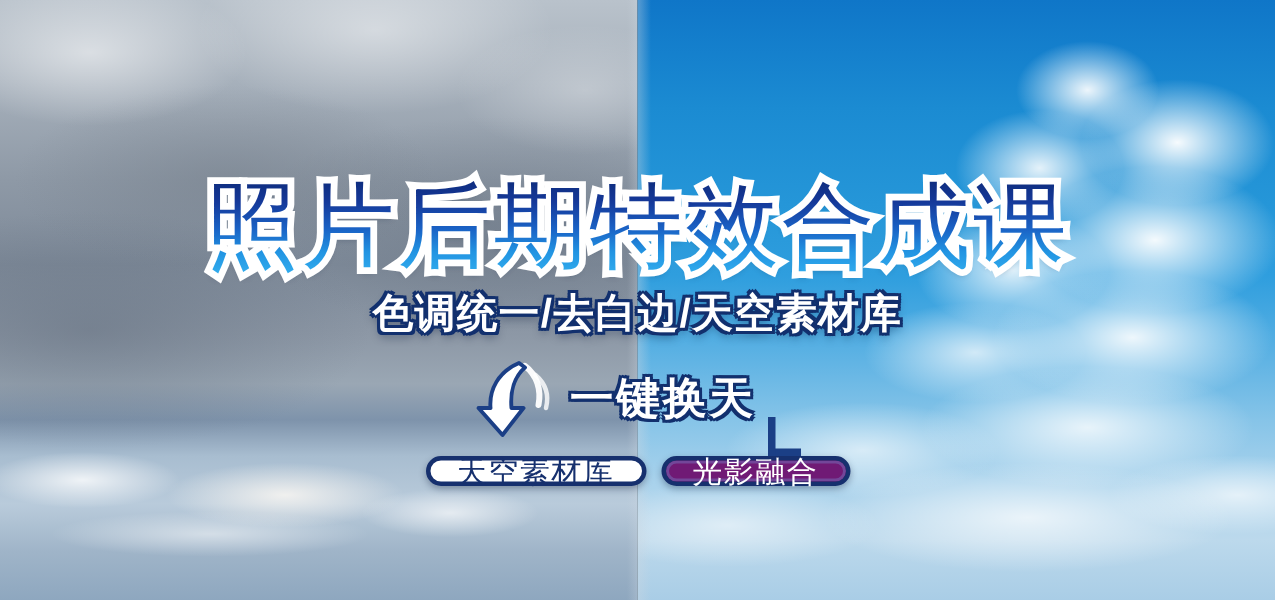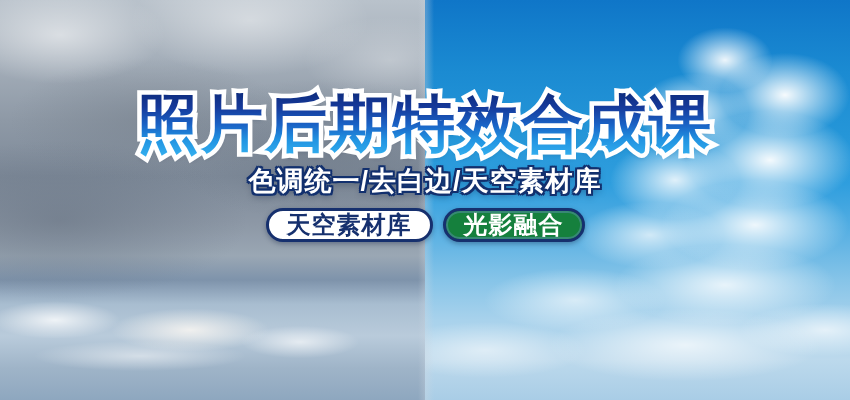--- a/index.html
+++ b/index.html
@@ -65,23 +65,23 @@
   }
 
   
   .content{
     position:absolute;inset:0;
     display:flex;flex-direction:column;align-items:center;
   }
 
   
   .title{
-    margin-top:88px;
+    margin-top:116px;
     font-size:62px;line-height:72px;
-    font-weight:bold;
+    font-weight:normal;
     letter-spacing:2px;
     white-space:nowrap;
     position:relative;
   }
   .title .fill{
     background:linear-gradient(180deg,#0d2a78 0%,#15399a 26%,#1a63c6 52%,#2294e2 74%,#35b2f0 100%);
     -webkit-background-clip:text;background-clip:text;
     color:transparent;-webkit-text-fill-color:transparent;
     position:relative;z-index:2;
   }
@@ -126,32 +126,32 @@
     width:22px;height:26px;align-self:flex-end;margin-bottom:-10px;margin-left:2px;
     border-left:5px solid #1b3f86;border-bottom:5px solid #1b3f86;
   }
 
   
   .pills{
     margin-top:10px;
     display:flex;align-items:center;gap:10px;
   }
   .pill{
-    height:34px;border-radius:18px;
+    height:20px;border-radius:18px;
     display:flex;align-items:center;justify-content:center;
     padding:0 18px;
-    font-size:24px;font-weight:bold;letter-spacing:1px;
+    font-size:20px;font-weight:normal;letter-spacing:1px;
     white-space:nowrap;
     box-shadow:0 2px 5px rgba(15,30,60,.35);
   }
   .pill.outline{
     background:#ffffff;color:#16306e;border:3px solid #16306e;
   }
   .pill.solid{
-    background:#15803d;color:#ffffff;border:3px solid #16306e;
+    background:#701a75;color:#ffffff;border:3px solid #16306e;
     box-shadow:0 2px 5px rgba(15,30,60,.35), inset 0 0 0 2px rgba(120,155,220,.35);
   }
 </style>
 </head>
 <body>
 
 <div class="banner">
 
   <div class="bg-left"></div>
   <div class="bg-right"></div>
@@ -159,20 +159,33 @@
 
   <div class="content">
 
     <div class="title">
       <span class="stroke">照片后期特效合成课</span>
       <span class="fill">照片后期特效合成课</span>
     </div>
 
     <div class="sub line2">色调统一/去白边/天空素材库</div>
 
+    <div class="onekey-row">
+      <span>
+        <svg class="arrow-icon" viewBox="0 0 58 56" aria-hidden="true">
+
+          <path d="M34 6 C42 12, 45 22, 43 32" fill="none" stroke="#ffffff" stroke-width="4" stroke-linecap="round" opacity=".95"></path>
+          <path d="M41 12 C48 18, 50 26, 48 34" fill="none" stroke="#ffffff" stroke-width="3" stroke-linecap="round" opacity=".8"></path>
+
+          <path d="M30 4 C16 10, 10 22, 11 34 L3 34 L19 52 L33 34 L25 34 C24 23, 27 13, 34 7 Z" fill="#ffffff" stroke="#1b3f86" stroke-width="2.6" stroke-linejoin="round"></path>
+        </svg>
+      </span>
+      <span class="onekey-text">一键换天</span>
+      <span class="corner-bracket"></span>
+    </div>
 
     <div class="pills">
       <div class="pill outline">天空素材库</div>
       <div class="pill solid">光影融合</div>
     </div>
 
   </div>
 </div>
 
 </body></html>

